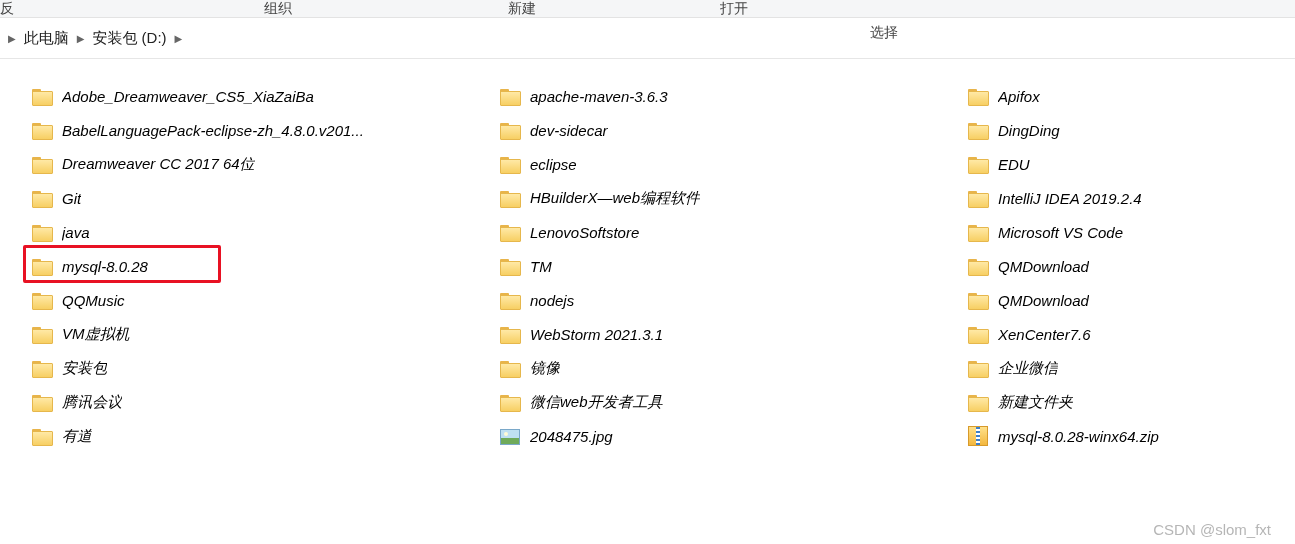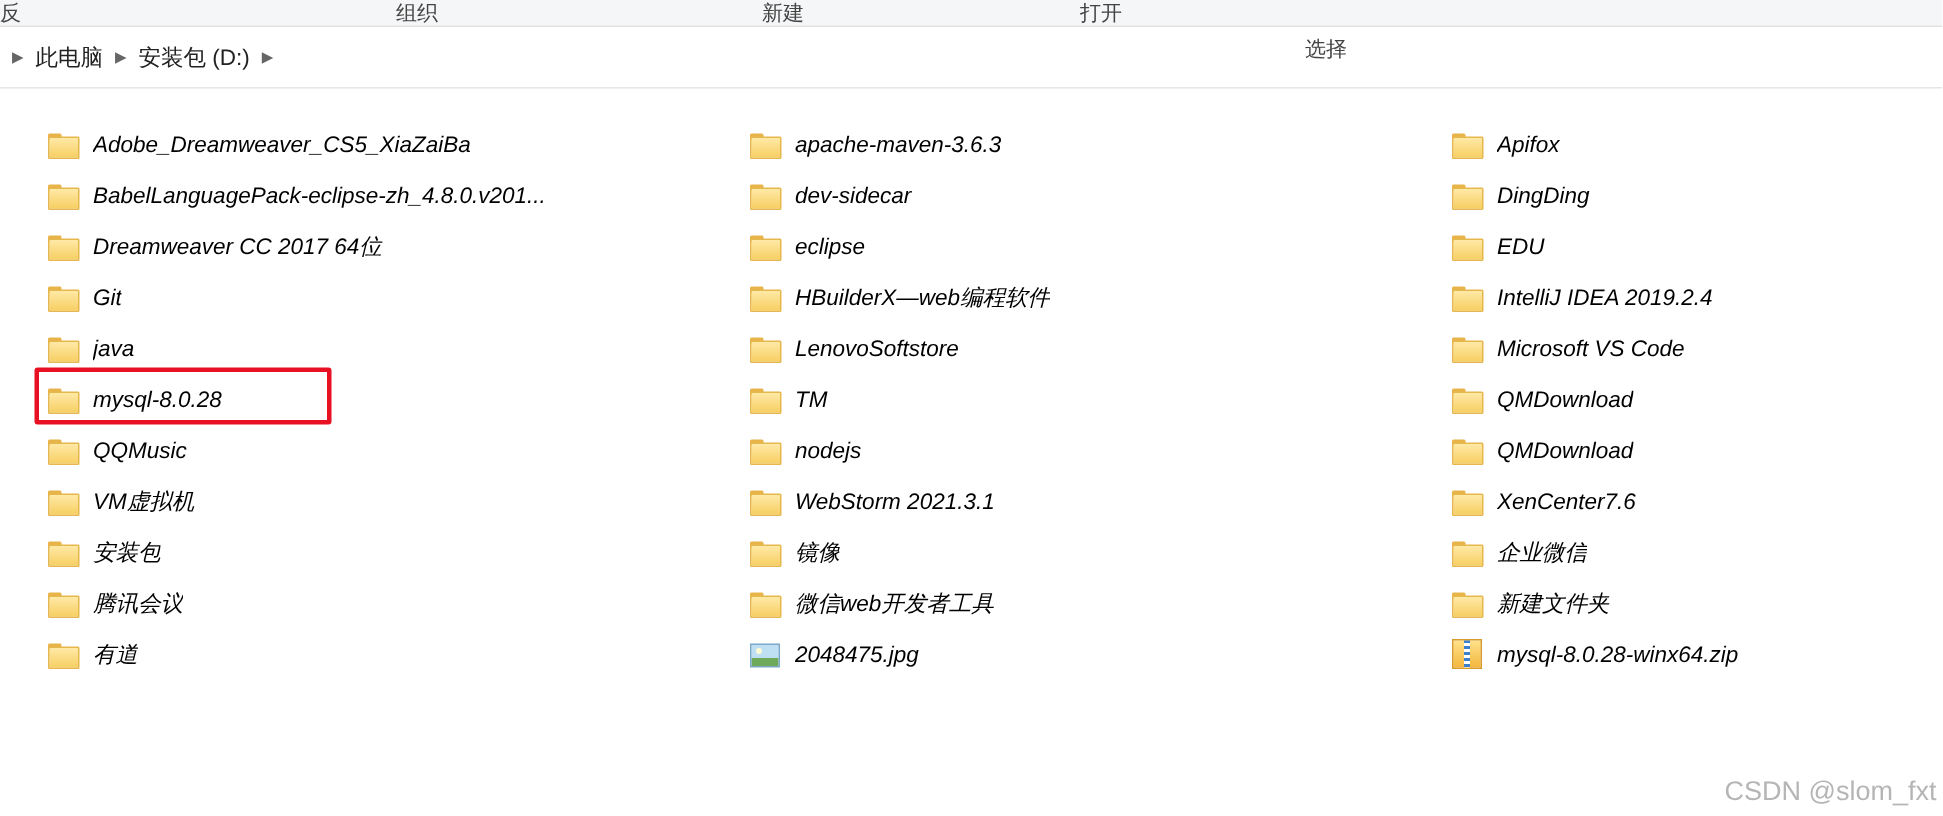--- a/index.html
+++ b/index.html
@@ -134,24 +134,24 @@
   }
   .zip-icon::before {
     content: "";
     position: absolute;
     left: 7px; top: 0;
     width: 4px; height: 18px;
     background: repeating-linear-gradient(#3b7ec9 0 2px, #fff 2px 4px);
   }
   .watermark {
     position: absolute;
-    right: 4px;
+    right: 24px;
     bottom: 6px;
     color: rgba(120,120,120,0.55);
-    font-size: 18px;
+    font-size: 15px;
     font-family: Arial, sans-serif;
   }
 </style>
 </head>
 <body>
 
 <div class="toolbar">
   <span class="toolbar-label" style="position:absolute;left:0px;">反</span>
   <span class="toolbar-label" style="position:absolute;left:264px;">组织</span>
   <span class="toolbar-label" style="position:absolute;left:508px;">新建</span>

